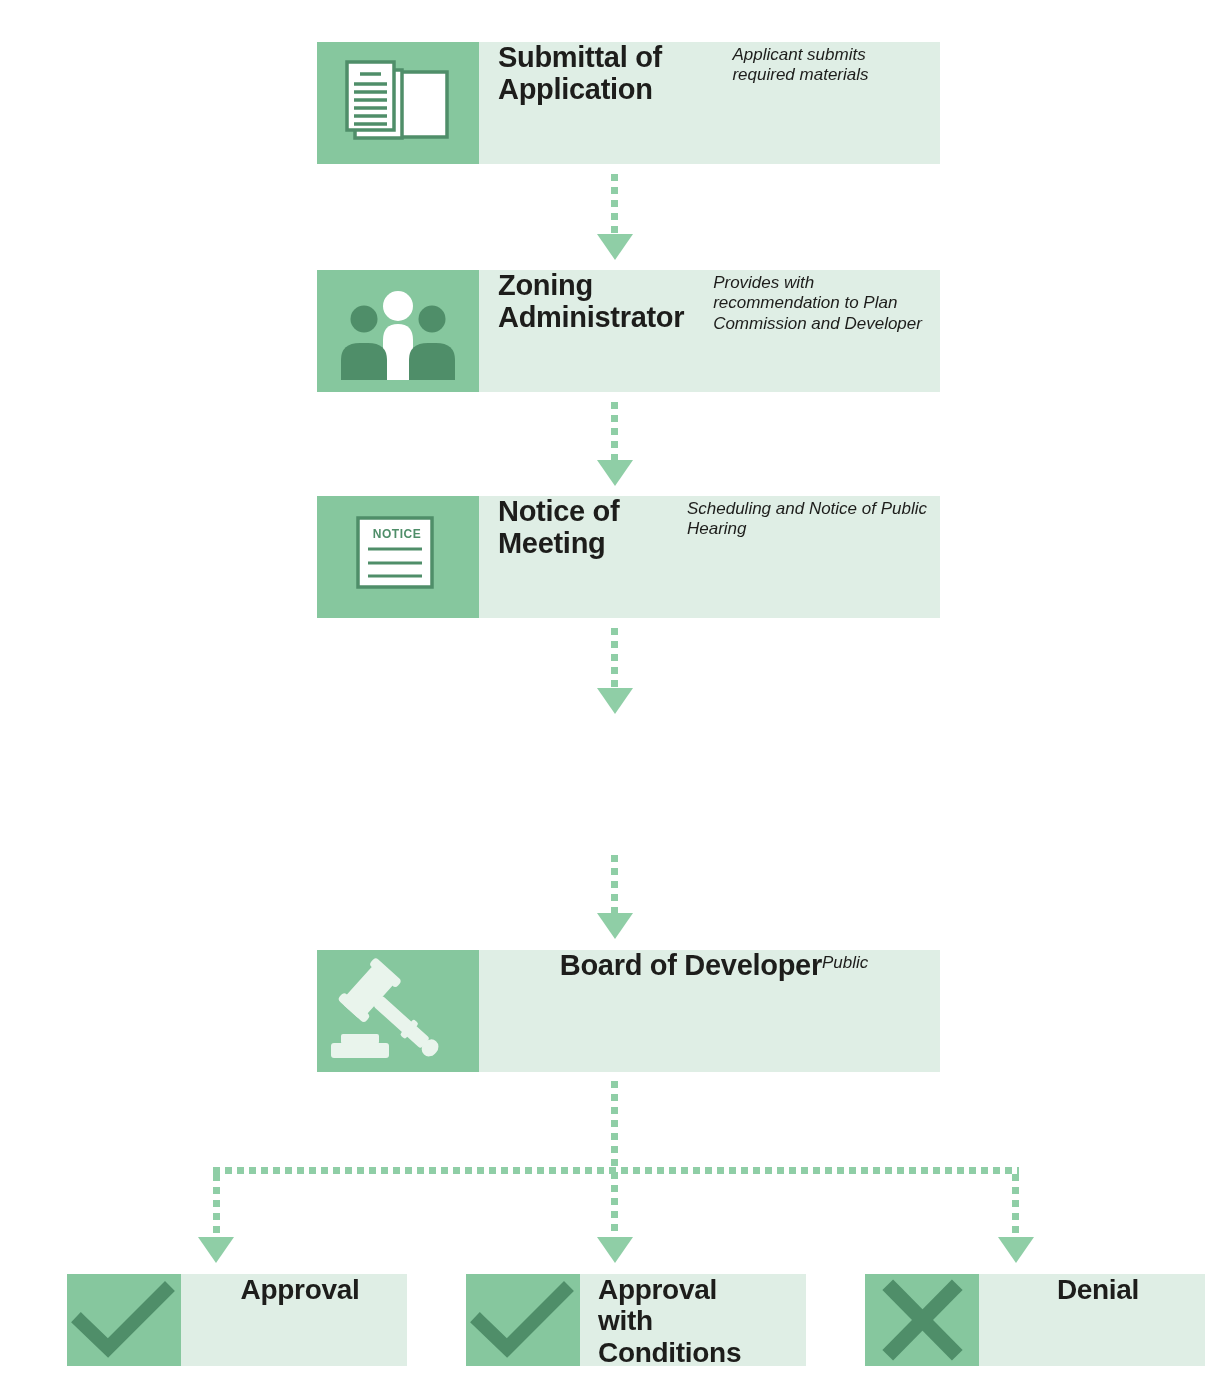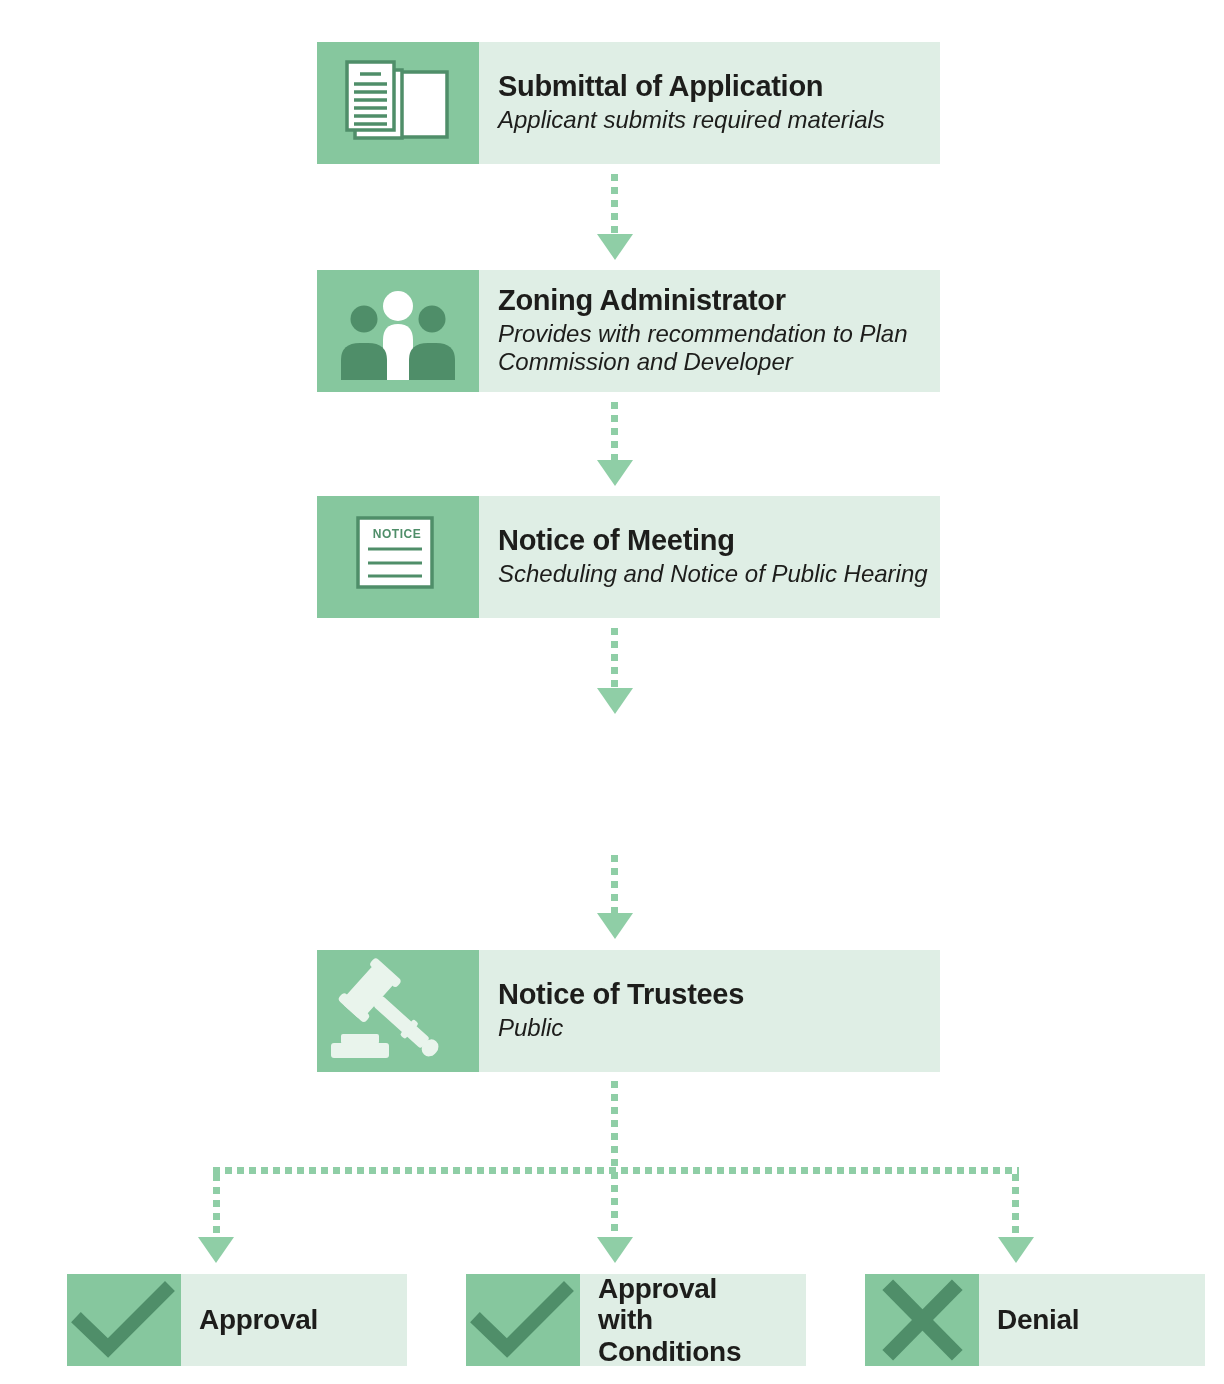--- a/index.html
+++ b/index.html
@@ -12,23 +12,23 @@
   }
   *{margin:0;padding:0;box-sizing:border-box;}
   html,body{background:#ffffff;}
   body{font-family:"Liberation Sans","DejaVu Sans",sans-serif;color:var(--ink);}
   #canvas{position:relative;width:1224px;height:1384px;background:#ffffff;overflow:hidden;}
 
   
   .step{position:absolute;left:277px;width:663px;height:122px;display:flex;}
   .icon-panel{flex:0 0 162px;background:var(--green-mid);position:relative;margin-left:40px;}
   .icon-panel svg{position:absolute;inset:0;}
-  .text-panel{flex:1;background:var(--green-pale);display:flex;flex-direction:column;justify-content:center;padding-left:19px;padding-right:10px;}
+  .text-panel{flex:1;background:var(--green-pale);display:flex;flex-direction:row;justify-content:center;padding-left:19px;padding-right:10px;}
   .title{font-size:29px;line-height:1.1;font-weight:700;letter-spacing:-0.3px;color:var(--ink);}
-  .subtitle{font-size:24px;line-height:1.2;font-style:italic;color:var(--ink);white-space:pre-line;margin-top:3px;}
+  .subtitle{font-size:17px;line-height:1.2;font-style:italic;color:var(--ink);white-space:pre-line;margin-top:3px;}
 
   
   .dotv{position:absolute;width:7px;background:repeating-linear-gradient(to bottom,var(--green-arrow) 0 7px,transparent 7px 13px);}
   .doth{position:absolute;height:7px;background:repeating-linear-gradient(to right,var(--green-arrow) 0 7px,transparent 7px 12px);}
   .ahead{position:absolute;width:0;height:0;border-left:18px solid transparent;border-right:18px solid transparent;border-top:26px solid var(--green-arrow);}
 
   
   .outcome{position:absolute;top:1274px;width:380px;height:92px;display:flex;}
   .outcome .icon-panel{flex:0 0 114px;}
   .outcome .text-panel{padding-left:18px;padding-right:6px;}
@@ -116,21 +116,21 @@
           <rect x="33" y="58" width="36" height="10" rx="4"></rect>
           <rect x="64" y="35" width="64" height="14" rx="3"></rect>
           <rect x="103" y="31.5" width="7" height="21" rx="2.5"></rect>
           <rect x="127" y="33" width="15" height="18" rx="8"></rect>
         </g>
         <rect x="24" y="84" width="38" height="10" rx="2" fill="var(--icon-light)"></rect>
         <rect x="14" y="93" width="58" height="15" rx="3" fill="var(--icon-light)"></rect>
       </svg>
     </div>
     <div class="text-panel">
-      <h2 class="title">Notice of Trustees</h2>
+      <h2 class="title">Board of Developer</h2>
       <p class="subtitle">Public</p>
     </div>
   </section>
 
   <div class="dotv" style="left:611px;top:1081px;height:156px"></div>
   <div class="doth" style="left:213px;top:1167px;width:806px"></div>
   <div class="dotv" style="left:213px;top:1174px;height:63px"></div>
   <div class="dotv" style="left:1012px;top:1174px;height:63px"></div>
   <div class="ahead" style="left:198px;top:1237px"></div>
   <div class="ahead" style="left:597px;top:1237px"></div>

